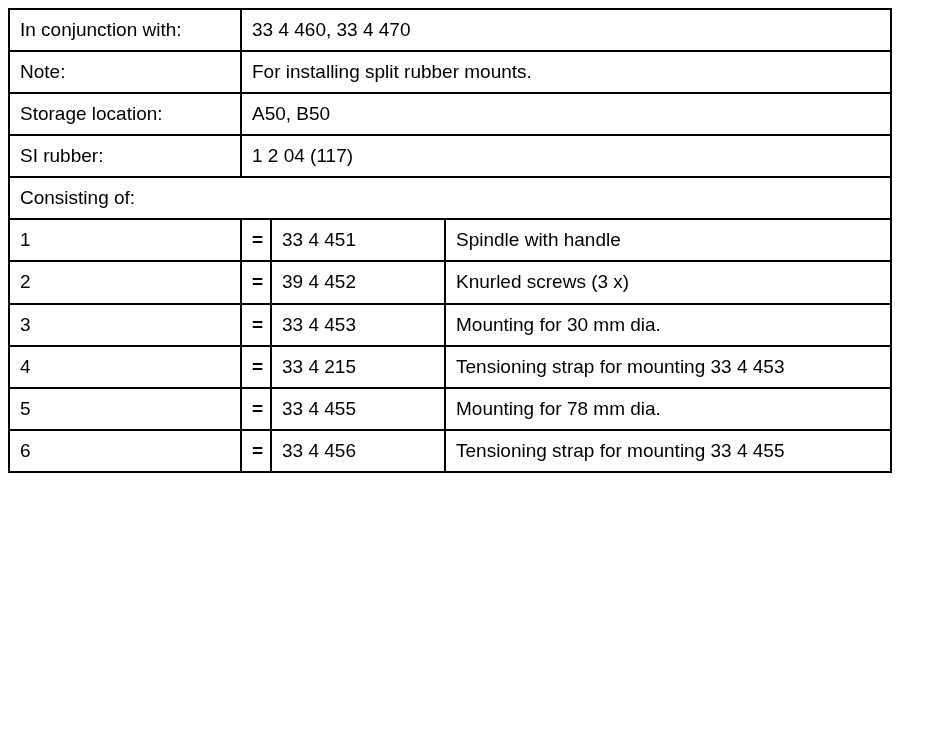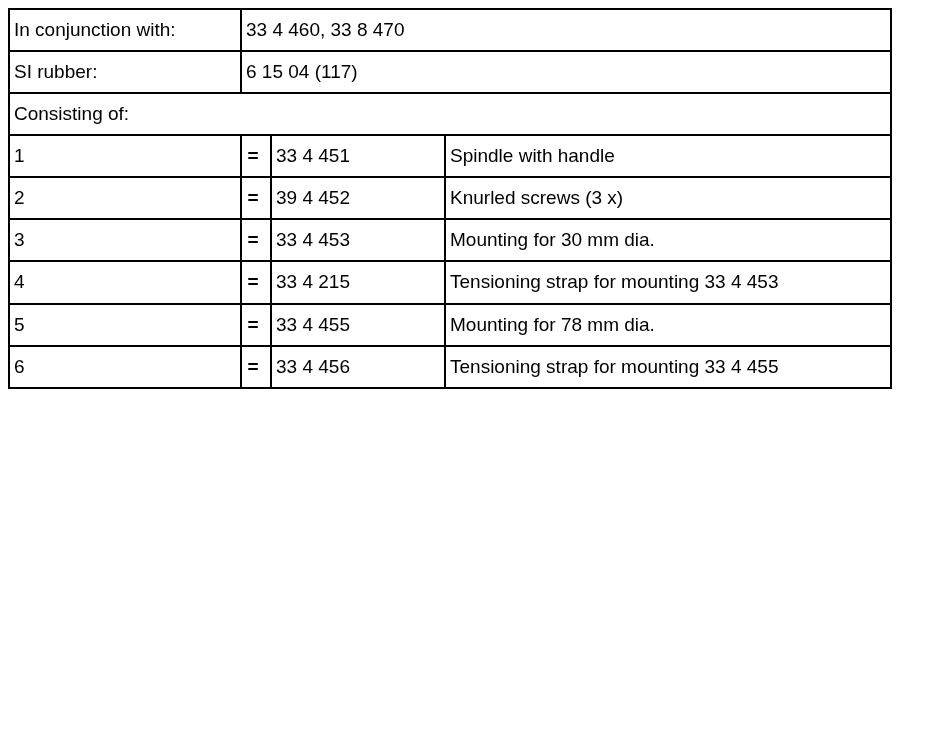--- a/index.html
+++ b/index.html
@@ -24,21 +24,21 @@
     position: absolute;
     left: 8px;
     top: 8px;
     width: 884px;
     border-collapse: collapse;
     table-layout: fixed;
     background: #ffffff;
   }
   table.spec td {
     border: 2px solid #000000;
-    padding: 7px 10px 8px 4px;
+    padding: 7px 10px 8px 10px;
     font-size: 19px;
     line-height: 1.32;
     vertical-align: top;
     background: #ffffff;
     white-space: pre-line;
   }
   
   col.c-label { width: 232px; }
   col.c-idx   { width: 30px; }
   col.c-eq    { width: 32px; }
@@ -75,25 +75,33 @@
     <colgroup>
       <col class="c-label">
       <col class="c-idx">
       <col class="c-eq">
       <col class="c-part">
       <col class="c-desc">
     </colgroup>
     <tbody>
       <tr>
         <td class="label-cell">In conjunction with:</td>
-        <td class="value-cell" colspan="4">33 4 460, 33 8 470</td>
+        <td class="value-cell" colspan="4">33 4 460, 33 4 470</td>
+      </tr>
+      <tr>
+        <td class="label-cell">Note:</td>
+        <td class="value-cell" colspan="4">For installing split rubber mounts.</td>
+      </tr>
+      <tr>
+        <td class="label-cell">Storage location:</td>
+        <td class="value-cell" colspan="4">A50, B50</td>
       </tr>
       <tr>
         <td class="label-cell">SI rubber:</td>
-        <td class="value-cell" colspan="4">6 15 04 (117)</td>
+        <td class="value-cell" colspan="4">1 2 04 (117)</td>
       </tr>
       <tr>
         <td class="consisting-cell" colspan="5">Consisting of:</td>
       </tr>
 
       <tr>
         <td class="idx-cell">1</td>
         <td class="eq-cell">=</td>
         <td class="part-cell" colspan="2">33 4 451</td>
         <td class="desc-cell">Spindle with handle</td>

